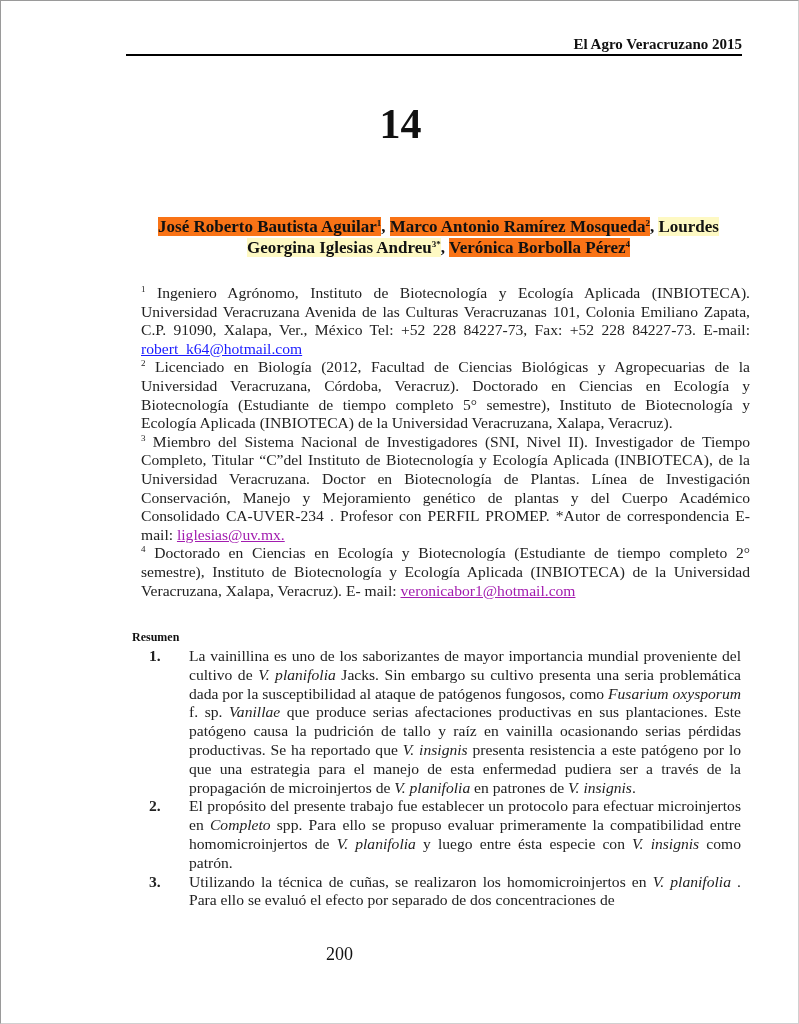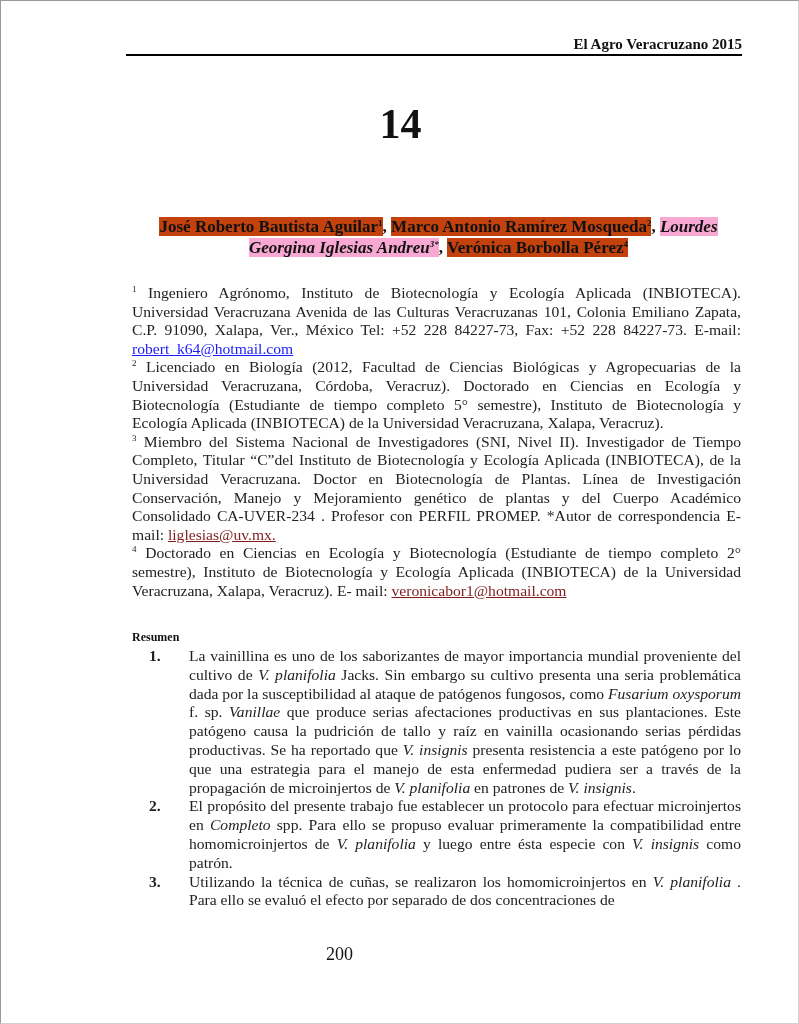--- a/index.html
+++ b/index.html
@@ -23,30 +23,30 @@
     font-weight: bold; font-size: 42px; line-height: 50px;
   }
   .title {
     position: absolute; left: 0; width: 799px; top: 191px; text-align: center;
     font-weight: bold; font-size: 18px; line-height: 22px;
   }
   .authors {
     position: absolute; left: 130px; width: 615px; top: 215px; text-align: center;
     font-weight: bold; font-size: 17px; line-height: 21px;
   }
-  .hl-cyan { background: #c2410c; }
-  .hl-yellow { background: #f9a8d4; font-style: italic; }
+  .hl-cyan { background: #f97316; }
+  .hl-yellow { background: #fef9c3; }
   sup { font-size: 9px; line-height: 0; vertical-align: 6px; }
   .affils {
-    position: absolute; left: 131px; width: 609px; top: 283px;
+    position: absolute; left: 140px; width: 609px; top: 283px;
     font-size: 15.6px; line-height: 18.6px; text-align: justify; color: #222;
   }
   .affil { margin: 0; }
   .affil a { color: #1a1aff; text-decoration: underline; }
-  .affil a.plain { color: #7f1d1d; }
+  .affil a.plain { color: #a21caf; }
   .resumen-heading {
     position: absolute; left: 131px; top: 627px; font-weight: bold; font-size: 12px; line-height: 19px;
   }
   .resumen-list {
     position: absolute; left: 131px; top: 646px; width: 609px; margin: 0; padding: 0; list-style: none;
     font-size: 15.6px; line-height: 18.8px; text-align: justify; color: #222;
   }
   .resumen-list li { position: relative; padding-left: 57px; }
   .resumen-list .num { position: absolute; left: 17px; top: 0; font-weight: bold; }
   i { font-style: italic; }

